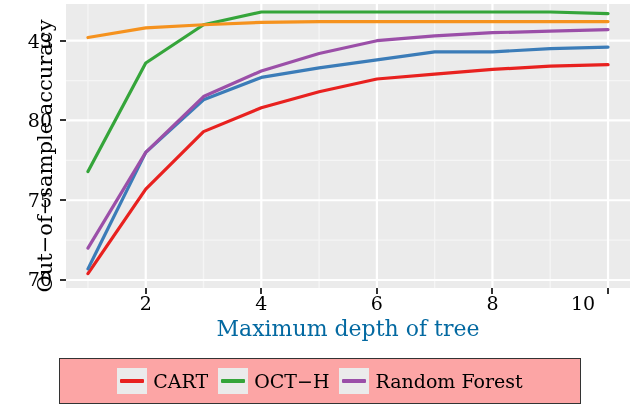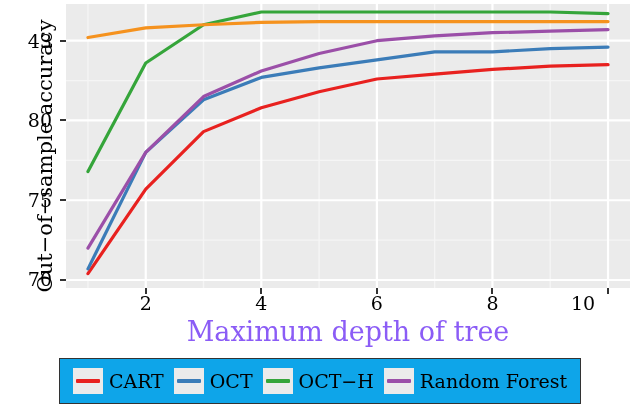--- a/index.html
+++ b/index.html
@@ -20,21 +20,21 @@
     transform-origin:center center;
     font-size:21px; color:#000;
     white-space:nowrap;
   }
 
   
   .xlab{
     position:absolute;
     left:66px; top:316px; width:564px;
     text-align:center;
-    font-size:27px; color:#8b5cf6;
+    font-size:22px; color:#0369a1;
     white-space:nowrap;
   }
 
   
   #panel{
     position:absolute;
     left:66px; top:4px;
     width:564px; height:284px;
     background:#ebebeb;
     overflow:hidden;
@@ -66,21 +66,21 @@
     position:absolute;
     top:288px;width:2px;height:6px;background:#333;
     transform:translateX(-50%);
   }
 
   
   #legend{
     position:absolute;
     left:59px; top:358px;
     width:522px; height:46px;
-    background:#0ea5e9;
+    background:#fca5a5;
     border:1px solid #333;
     box-sizing:border-box;
     display:flex;
     align-items:center;
     justify-content:center;
     gap:0px;
   }
   .legend-item{
     display:flex;align-items:center;
     margin:0 5px;
@@ -156,26 +156,20 @@
 
   <div id="legend">
       <div class="legend-item">
         <span class="legend-key">
           <i style="background: rgb(232, 33, 31);"></i>
         </span>
         <span class="legend-text">CART</span>
       </div>
       <div class="legend-item">
         <span class="legend-key">
-          <i style="background: rgb(59, 124, 184);"></i>
-        </span>
-        <span class="legend-text">OCT</span>
-      </div>
-      <div class="legend-item">
-        <span class="legend-key">
           <i style="background: rgb(53, 165, 58);"></i>
         </span>
         <span class="legend-text">OCT−H</span>
       </div>
       <div class="legend-item">
         <span class="legend-key">
           <i style="background: rgb(155, 79, 168);"></i>
         </span>
         <span class="legend-text">Random Forest</span>
       </div>

